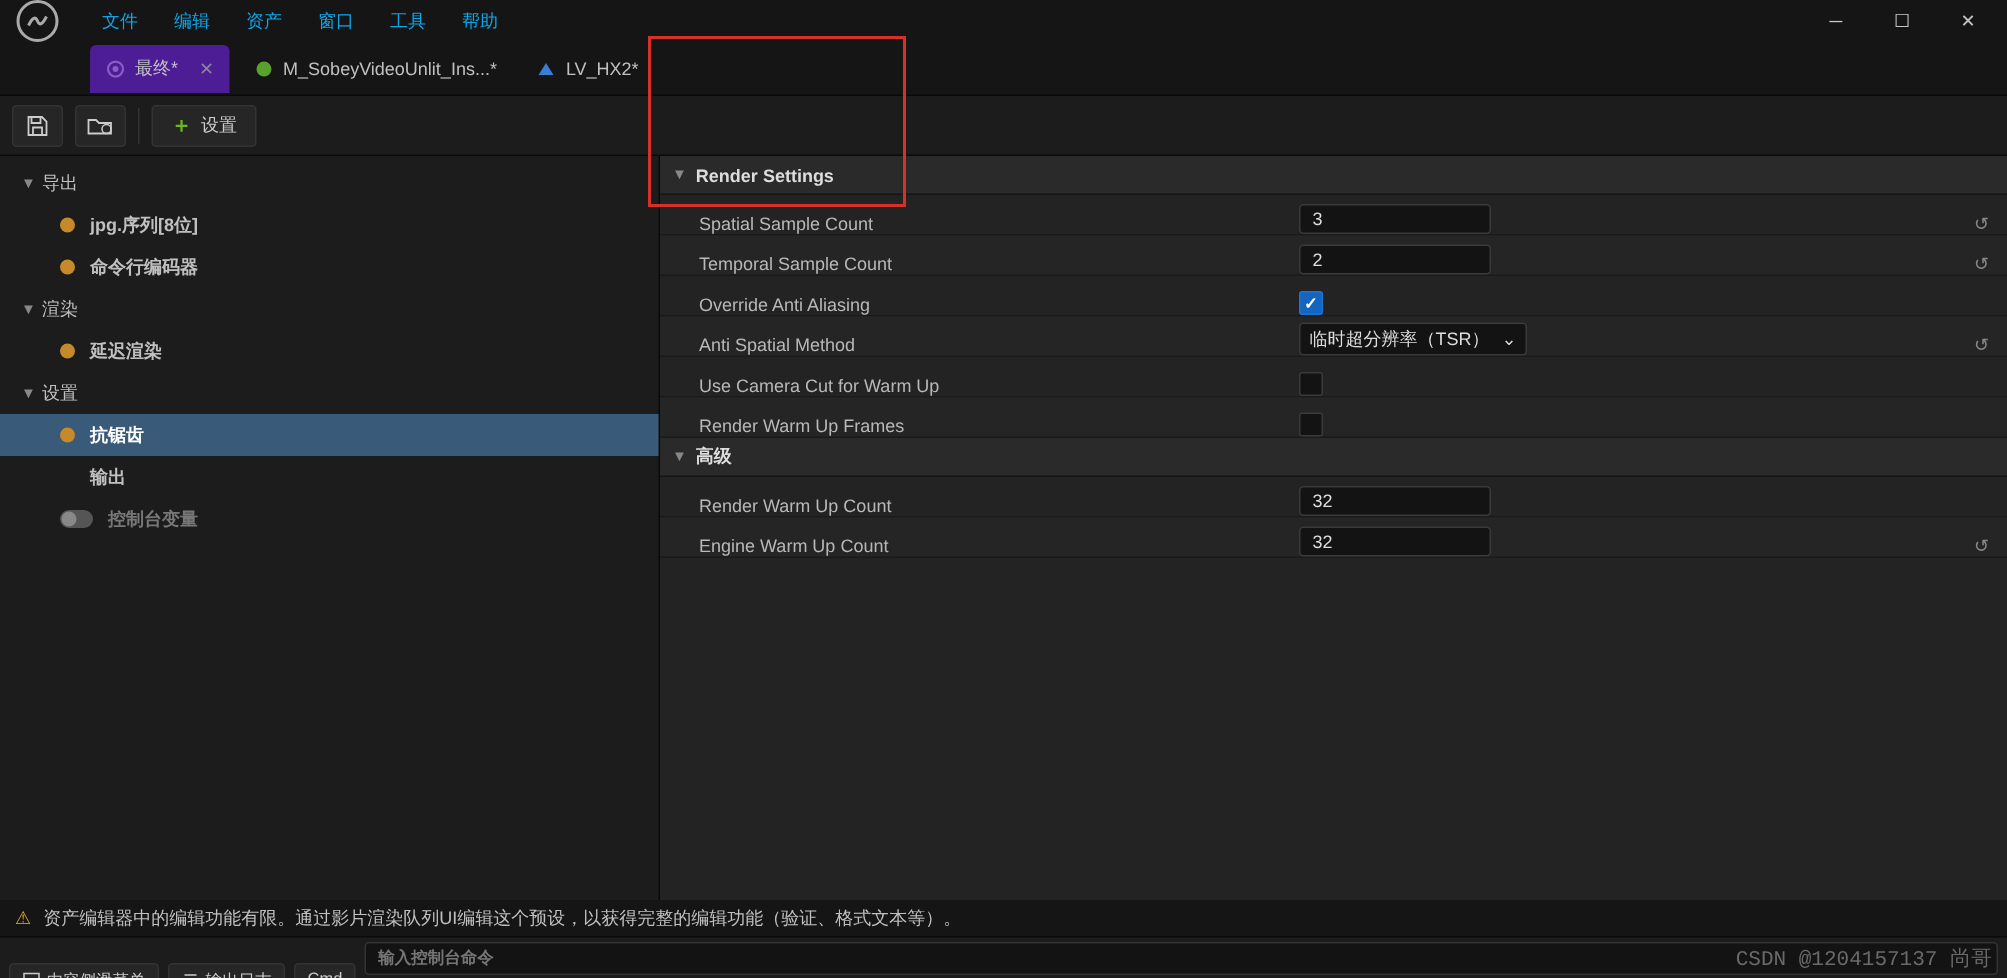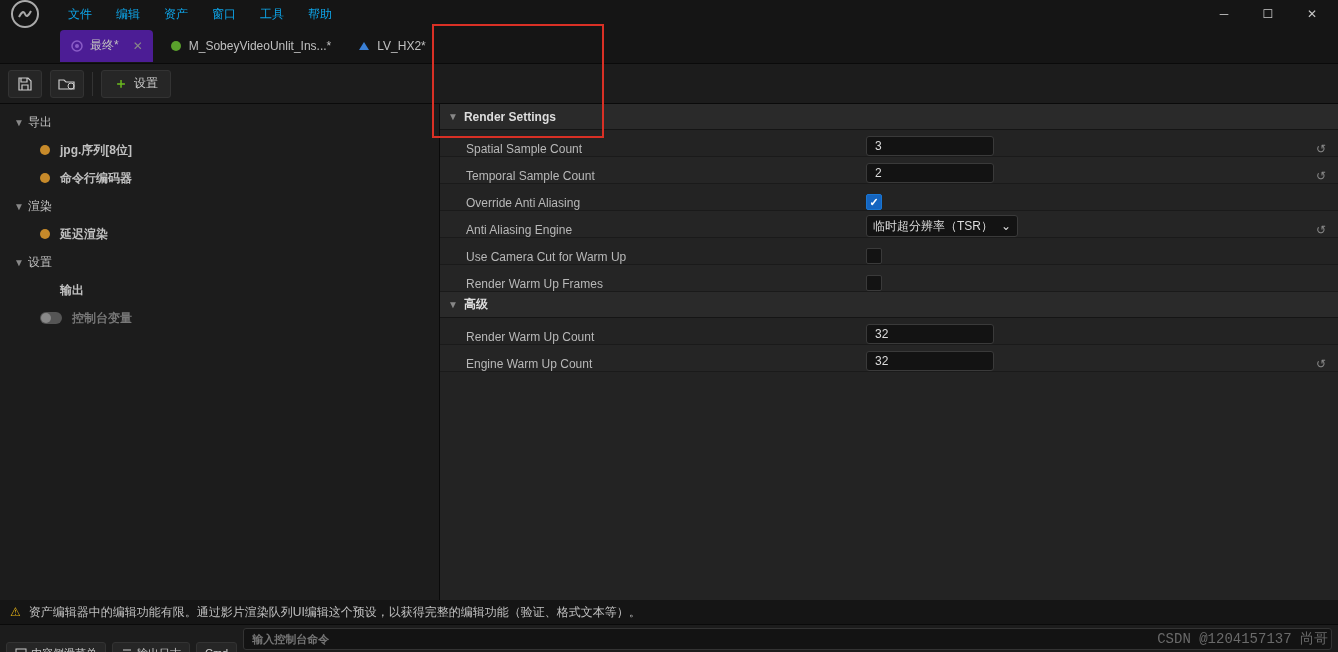--- a/index.html
+++ b/index.html
@@ -159,20 +159,24 @@
       </div>
     <div class="tree-row tree-indent1">
         <span class="dot orange"></span>
         <span>延迟渲染</span>
       </div>
 
     <div class="tree-row">
         <span class="tree-arrow">▼</span>
         <span>设置</span>
       </div>
+    <div class="tree-row tree-indent1 sel">
+        <span class="dot orange"></span>
+        <span>抗锯齿</span>
+      </div>
     <div class="tree-row tree-indent1">
         <span style="width:20px"></span>
         <span>输出</span>
       </div>
     <div class="tree-row tree-indent1" style="color:#777">
         <span class="toggle"></span>
         <span>控制台变量</span>
       </div>
   </div>
 
@@ -196,21 +200,21 @@
         </div>
       <span class="reset-icon">↺</span>
     </div>
     <div class="prop-row">
       <div class="prop-label">Override Anti Aliasing</div>
       <div class="prop-value">
           <div class="checkbox checked"></div>
         </div>
     </div>
     <div class="prop-row striped">
-      <div class="prop-label">Anti Aliasing Engine</div>
+      <div class="prop-label">Anti Spatial Method</div>
       <div class="prop-value">
           <div class="dropdown">
             <span>临时超分辨率（TSR）</span>
             <span>⌄</span>
           </div>
         </div>
       <span class="reset-icon">↺</span>
     </div>
     <div class="prop-row">
       <div class="prop-label">Use Camera Cut for Warm Up</div>

